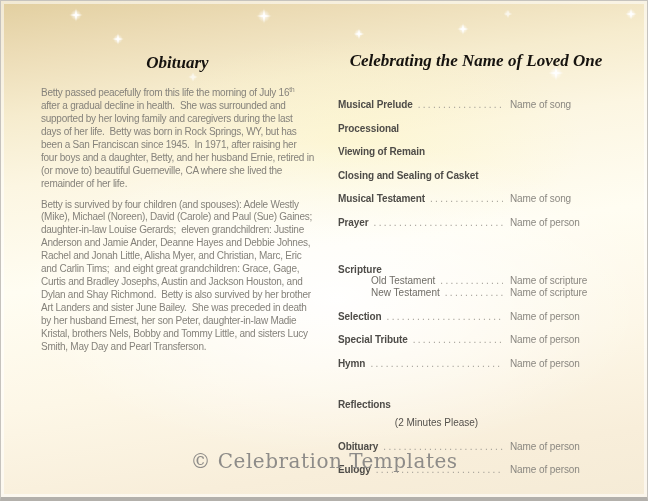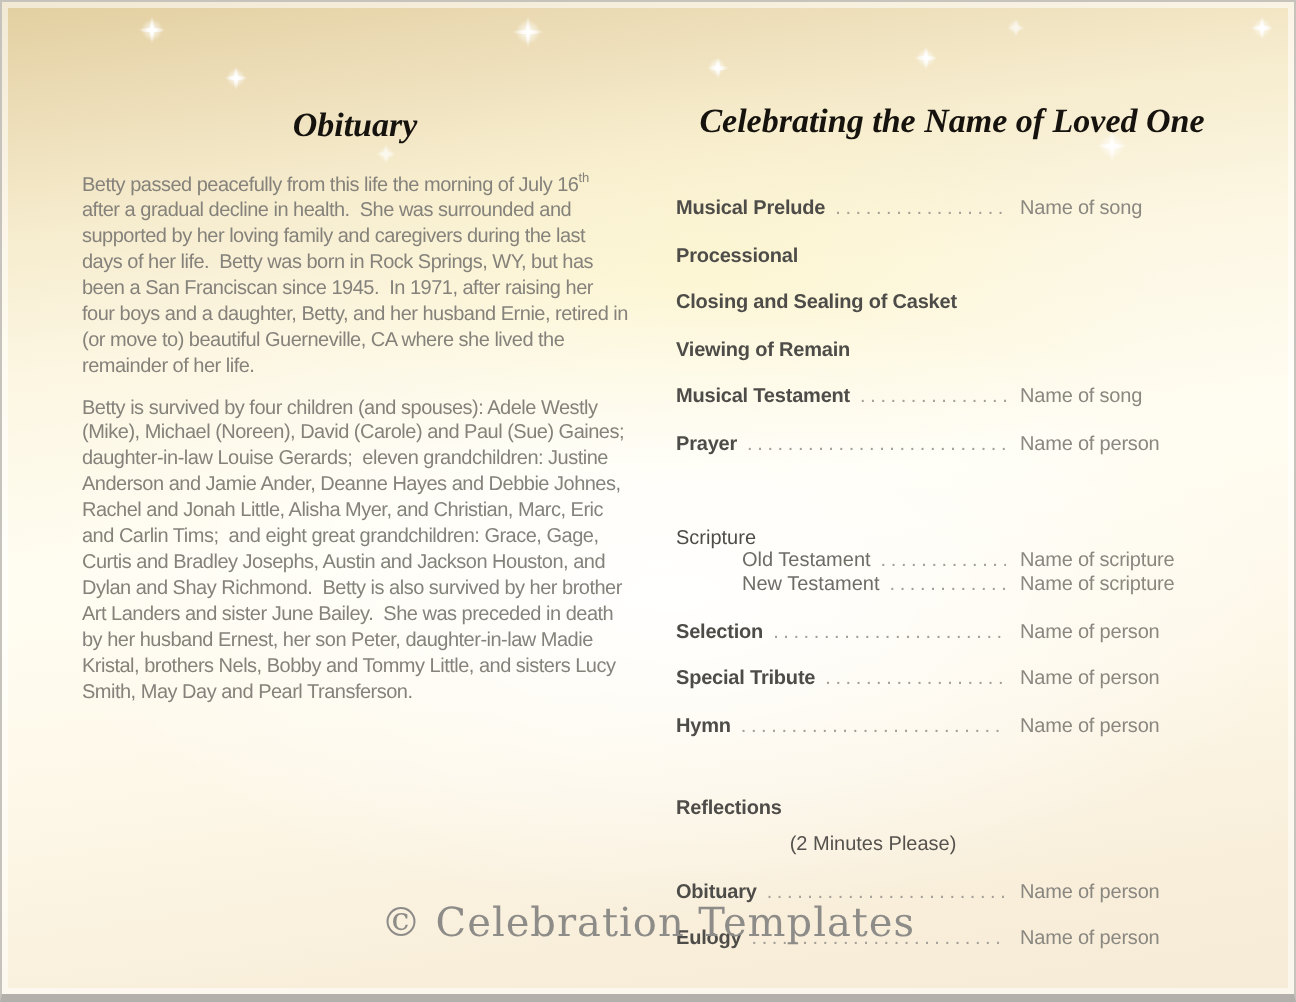--- a/index.html
+++ b/index.html
@@ -120,21 +120,21 @@
   }
   .pvalue {
     flex: none;
     width: 104px;
     color: #8a8780;
     letter-spacing: -0.1px;
     white-space: nowrap;
   }
   .pgroup { margin-bottom: 11px; }
   .pgroup .ghead {
-    font-weight: normal;
+    font-weight: bold;
     color: #4e4c48;
     font-size: 10px;
     line-height: 11.5px;
     margin-top: 36px;
   }
   .subrow {
     display: flex;
     align-items: baseline;
     padding-left: 33px;
     font-size: 10px;
@@ -183,25 +183,25 @@
       <span class="plabel">Musical Prelude</span>
       <span class="leader">................................................................................</span>
       <span class="pvalue">Name of song</span>
     </div>
 
     <div class="prow">
       <span class="plabel">Processional</span>
     </div>
 
     <div class="prow">
+      <span class="plabel">Viewing of Remain</span>
+    </div>
+
+    <div class="prow">
       <span class="plabel">Closing and Sealing of Casket</span>
-    </div>
-
-    <div class="prow">
-      <span class="plabel">Viewing of Remain</span>
     </div>
 
     <div class="prow">
       <span class="plabel">Musical Testament</span>
       <span class="leader">................................................................................</span>
       <span class="pvalue">Name of song</span>
     </div>
 
     <div class="prow">
       <span class="plabel">Prayer</span>

